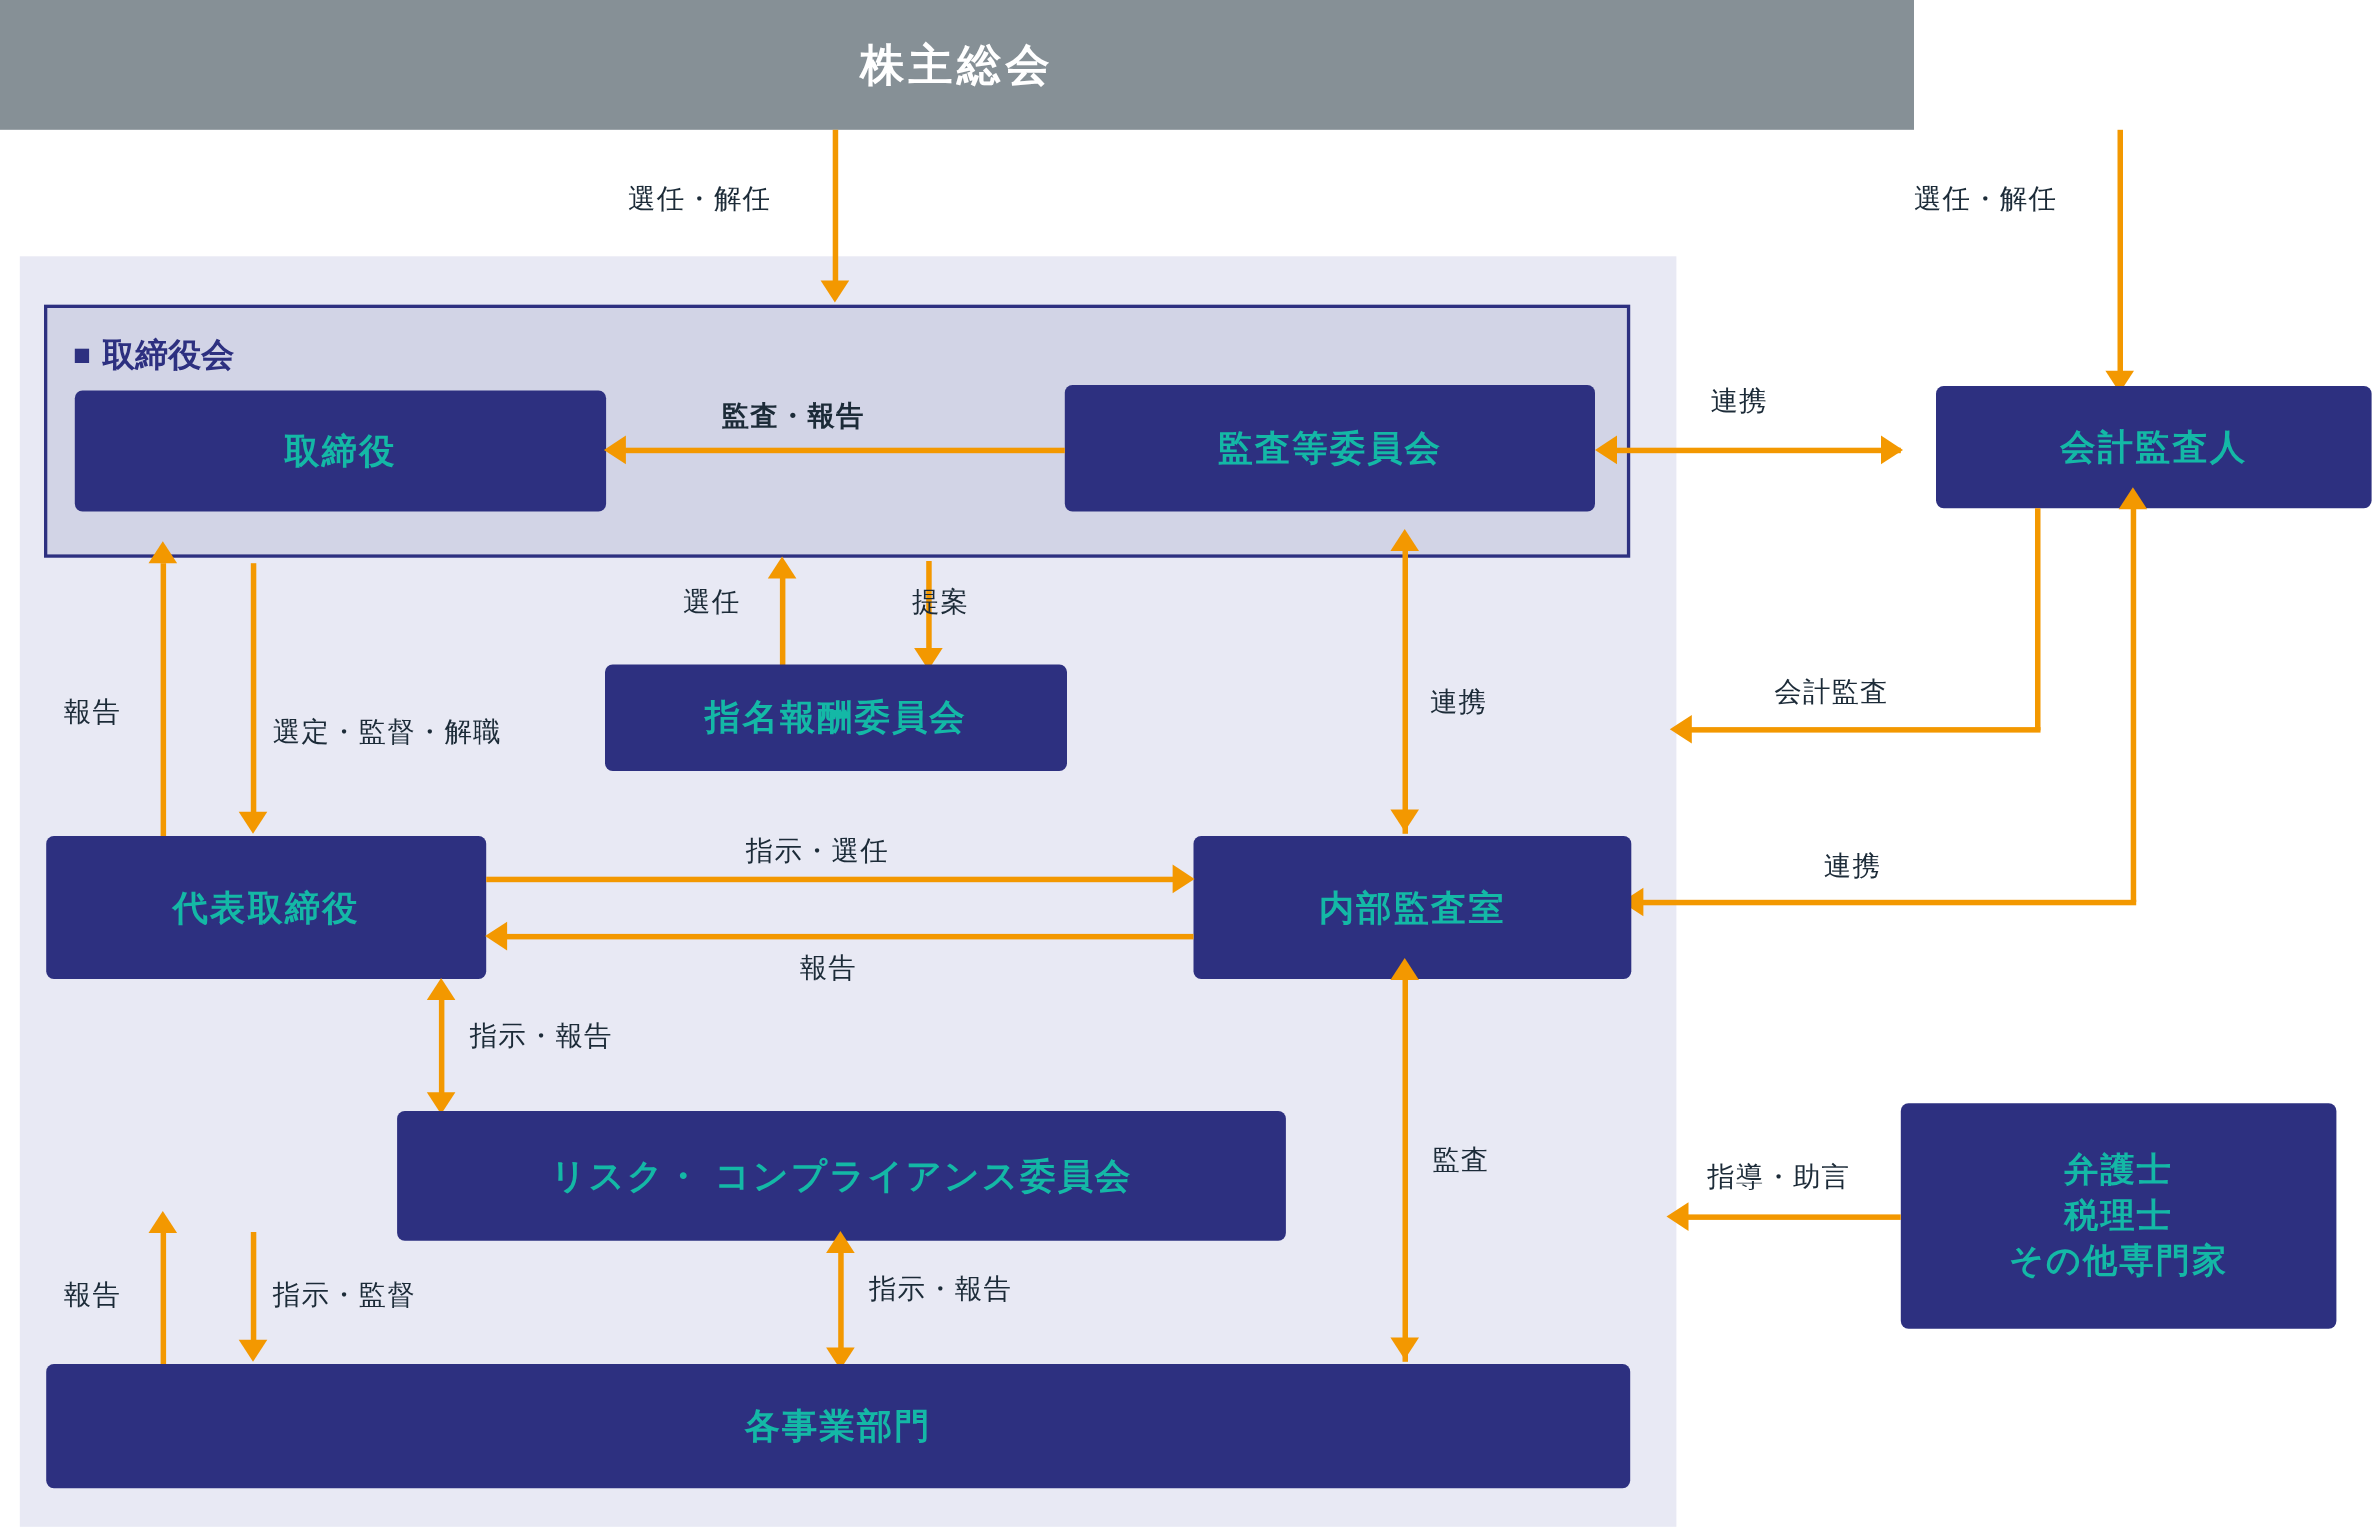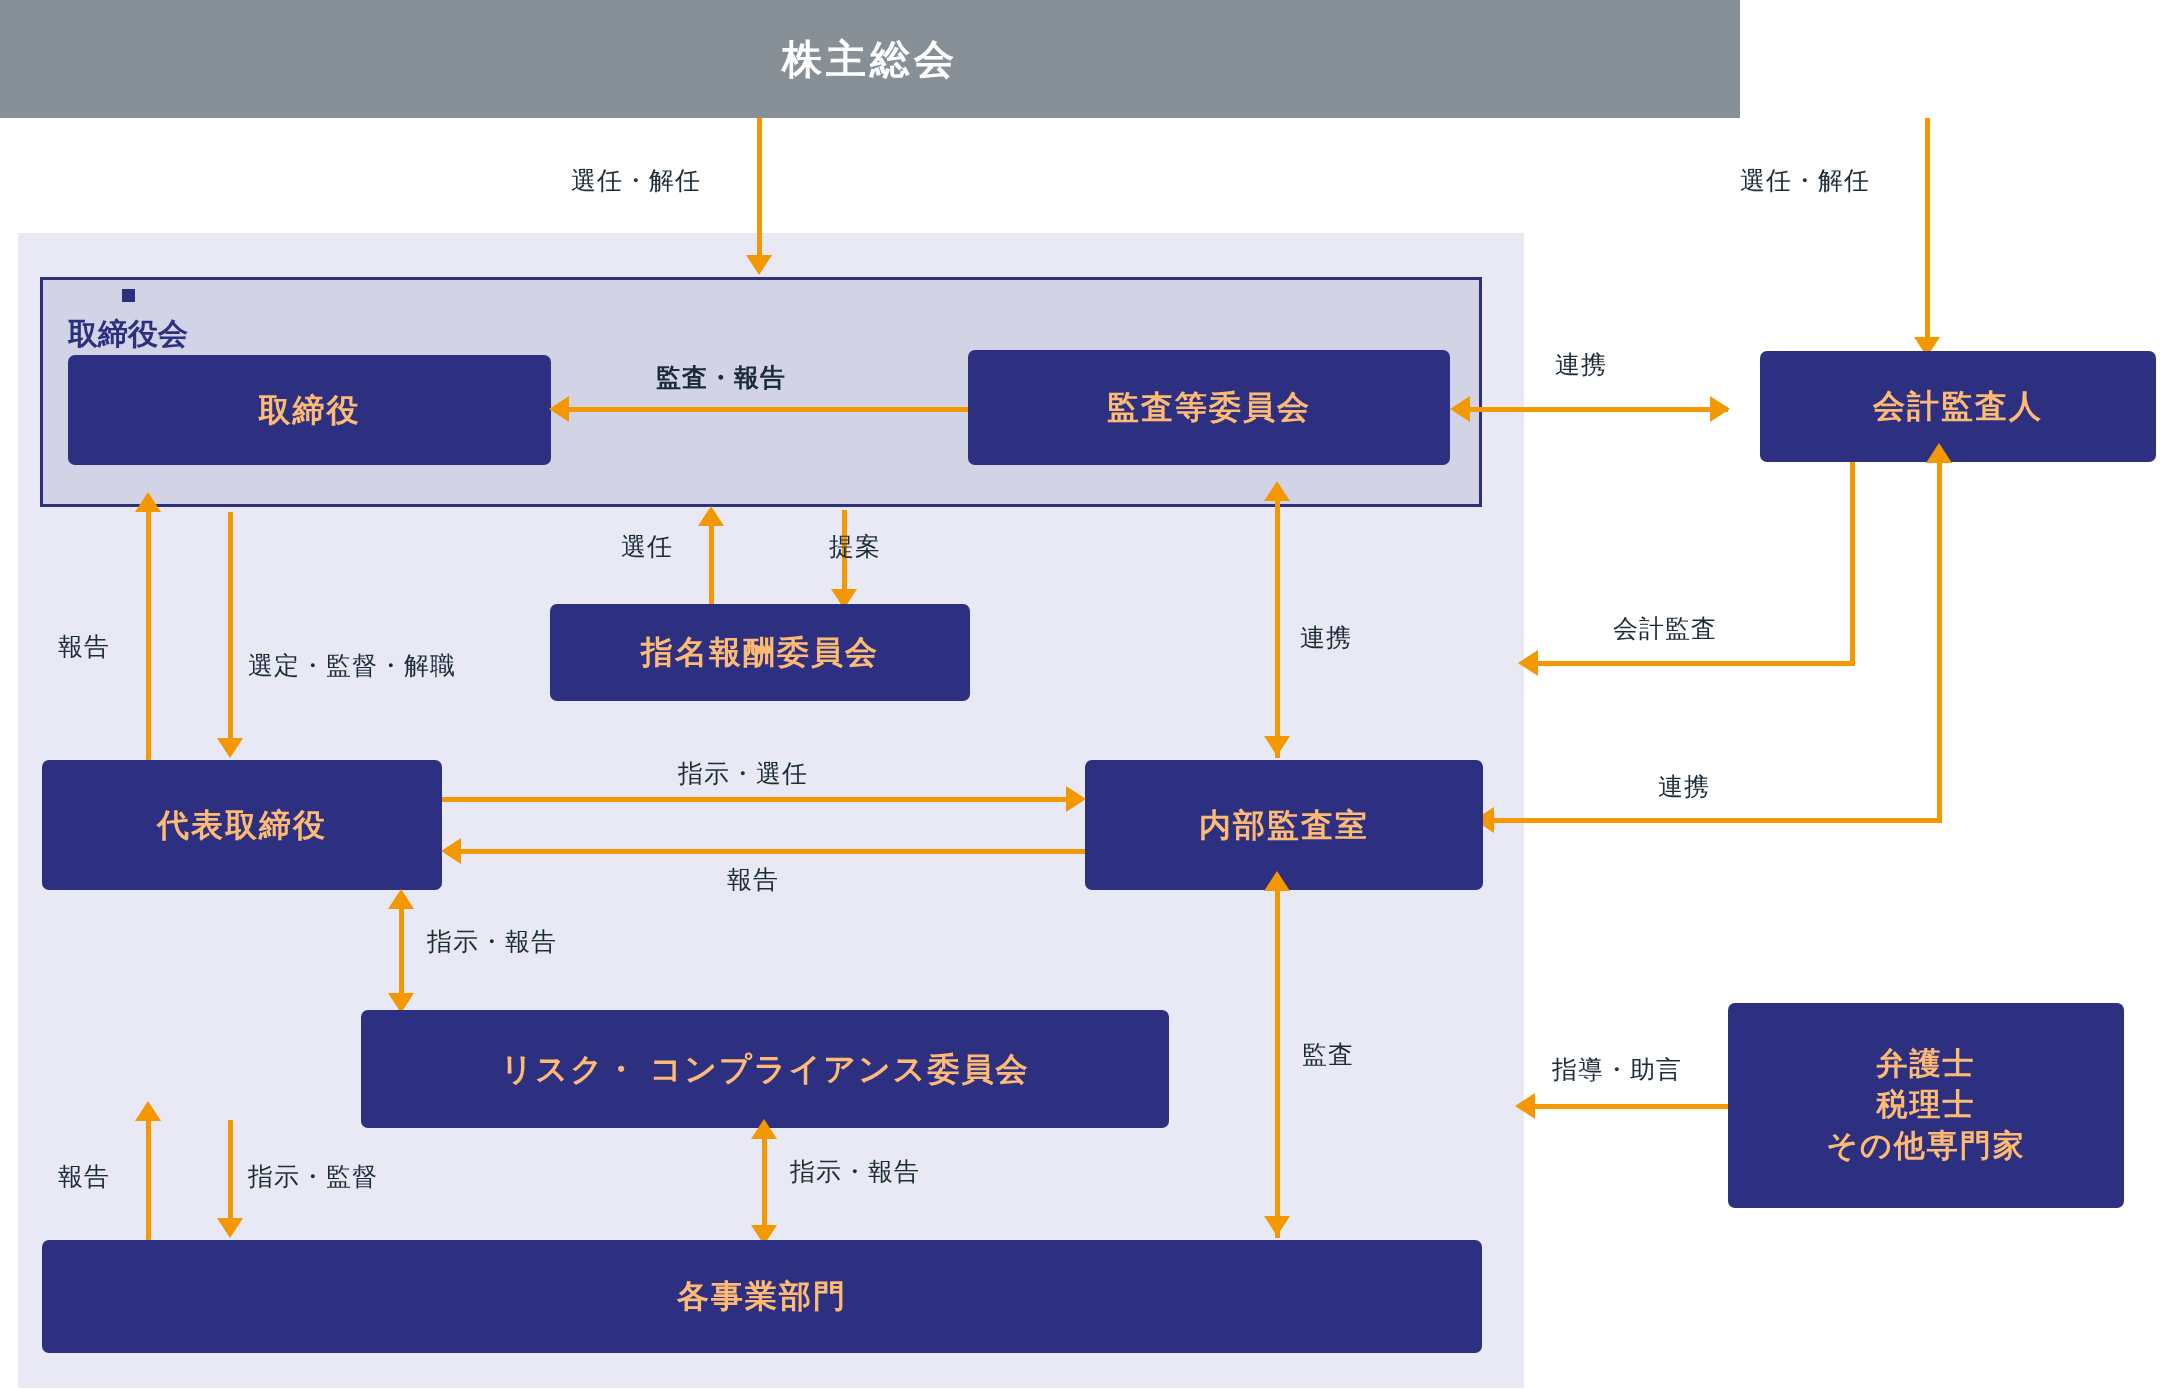--- a/index.html
+++ b/index.html
@@ -20,31 +20,31 @@
   }
   .gov-panel {
     position: absolute; left: 18px; top: 233px; width: 1506px; height: 1155px;
     background: #e8e9f4;
   }
   .board-panel {
     position: absolute; left: 40px; top: 277px; width: 1442px; height: 230px;
     background: #d2d4e6; border: 3px solid #2d3080;
   }
   .board-title {
-    position: absolute; left: 68px; top: 289px;
+    position: absolute; left: 68px; top: 303px;
     font-size: 30px; font-weight: bold; color: #2d3080;
-    display: flex; align-items: center; gap: 12px; flex-direction: column;
+    display: flex; align-items: center; gap: 12px;
   }
   .board-bullet {
     display: inline-block; width: 13px; height: 13px; background: #2d3080;
   }
 
   
   .node {
-    position: absolute; background: #2d3080; color: #fdba74;
+    position: absolute; background: #2d3080; color: #14b8a6;
     border-radius: 7px;
     display: flex; align-items: center; justify-content: center;
     text-align: center; font-weight: bold; letter-spacing: 2px;
     line-height: 1.32;
   }
 
   
   .ln-v { position: absolute; width: 5px; background: #f39800; }
   .ln-h { position: absolute; height: 5px; background: #f39800; }
   .hd {

